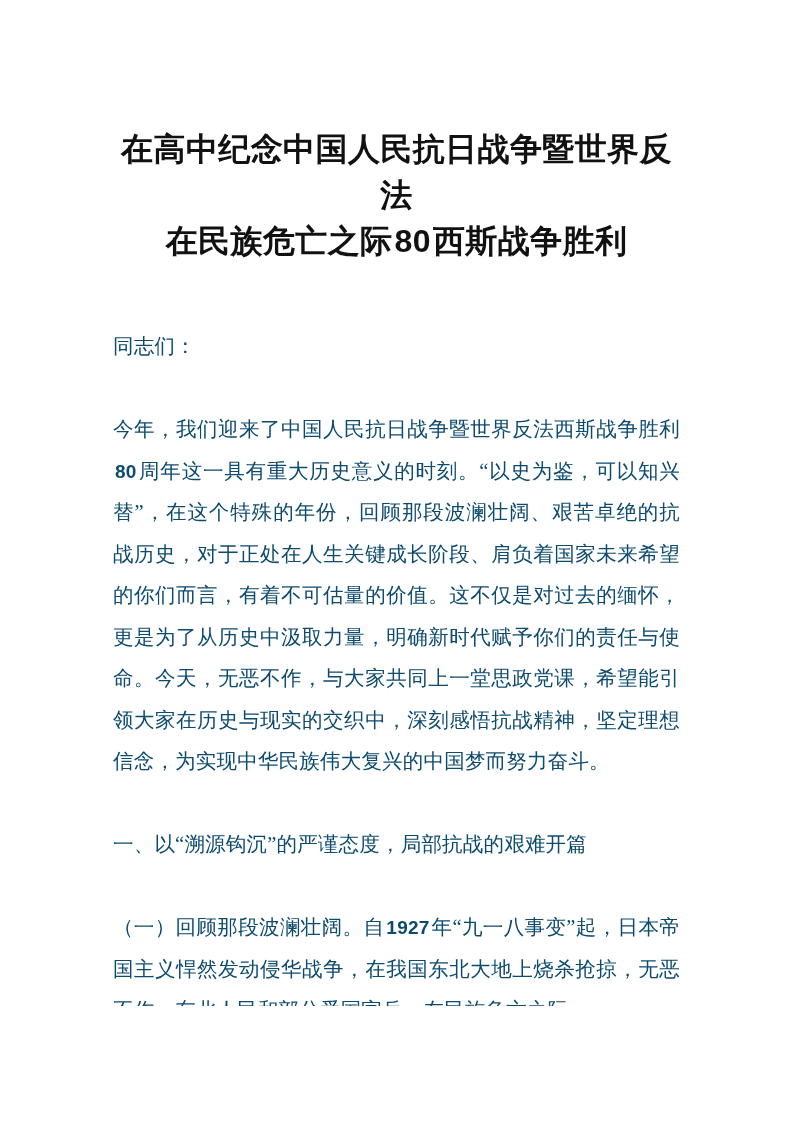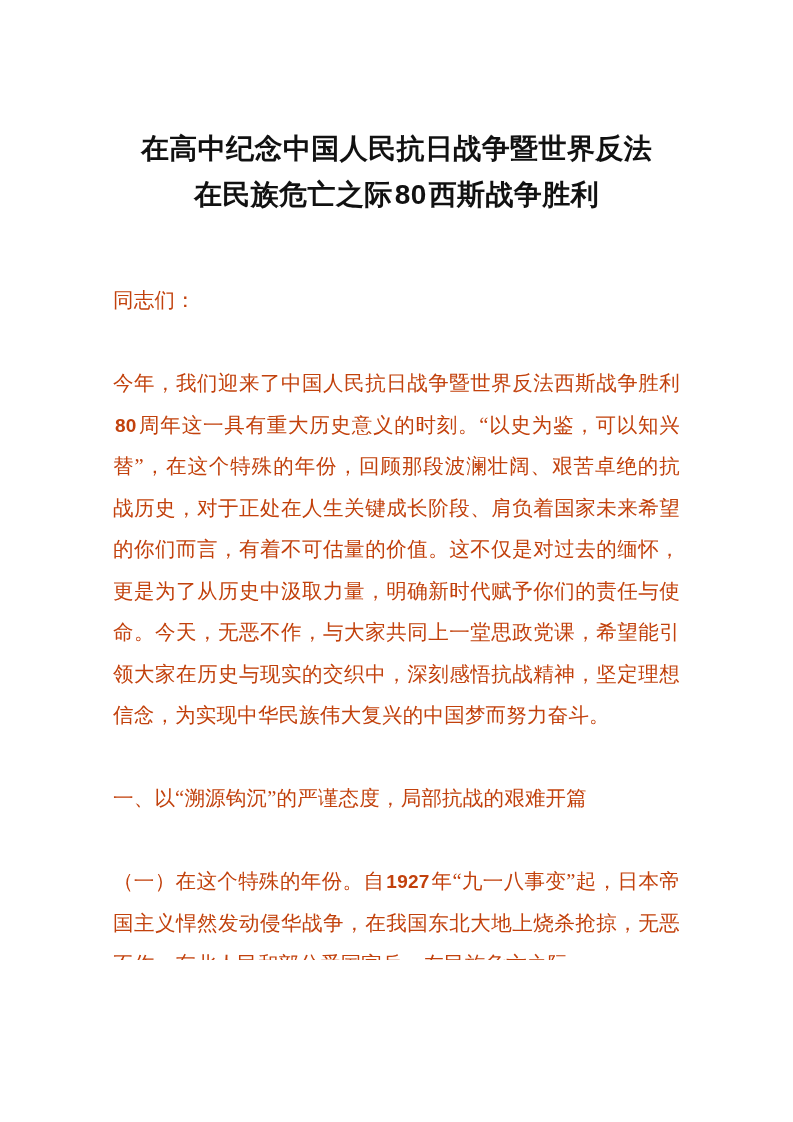--- a/index.html
+++ b/index.html
@@ -32,40 +32,40 @@
     top: 0;
     width: 567px;
   }
 
   
   .doc-title {
     margin: 0;
     padding-top: 126px;
     text-align: center;
     font-weight: bold;
-    font-size: 28px;
+    font-size: 32px;
     line-height: 46px;
     letter-spacing: 0.4px;
     color: #111111;
     font-family: "Liberation Serif", "DejaVu Serif", serif;
   }
   .doc-title .num {
     font-family: "Liberation Sans", "DejaVu Sans", sans-serif;
     font-weight: bold;
     padding: 0 2px;
   }
 
   
   .block {
     font-size: 20.5px;
     line-height: 41.5px;
     text-align: justify;
     text-justify: inter-character;
     letter-spacing: 0.2px;
-    color: #c2410c;
+    color: #0c4a6e;
     margin: 0;
   }
   .block .num {
     font-family: "Liberation Sans", "DejaVu Sans", sans-serif;
     font-weight: bold;
     font-size: 19px;
     padding: 0 2px;
   }
 
   .salutation {
@@ -101,18 +101,18 @@
     <p class="block salutation">同志们：</p>
 
     <p class="block para-lead">
       <span>今年，我们迎来了中国人民抗日战争暨世界反法西斯战争胜利</span><span class="num">80</span><span>周年这一具有重大历史意义的时刻。“以史为鉴，可以知兴替”，在这个特殊的年份，回顾那段波澜壮阔、艰苦卓绝的抗战历史，对于正处在人生关键成长阶段、肩负着国家未来希望的你们而言，有着不可估量的价值。这不仅是对过去的缅怀，更是为了从历史中汲取力量，明确新时代赋予你们的责任与使命。今天，无恶不作，与大家共同上一堂思政党课，希望能引领大家在历史与现实的交织中，深刻感悟抗战精神，坚定理想信念，为实现中华民族伟大复兴的中国梦而努力奋斗。</span>
     </p>
 
     <p class="block section-heading">一、以“溯源钩沉”的严谨态度，局部抗战的艰难开篇</p>
 
     <div class="clip-bottom">
       <p class="block para-sub">
-        <span>（一）在这个特殊的年份。自</span><span class="num">1927</span><span>年“九一八事变”起，日本帝国主义悍然发动侵华战争，在我国东北大地上烧杀抢掠，无恶不作。东北人民和部分爱国官兵，在民族危亡之际，</span>
+        <span>（一）回顾那段波澜壮阔。自</span><span class="num">1927</span><span>年“九一八事变”起，日本帝国主义悍然发动侵华战争，在我国东北大地上烧杀抢掠，无恶不作。东北人民和部分爱国官兵，在民族危亡之际，</span>
       </p>
     </div>
 
   </div>
 </div>
 
 </body></html>

